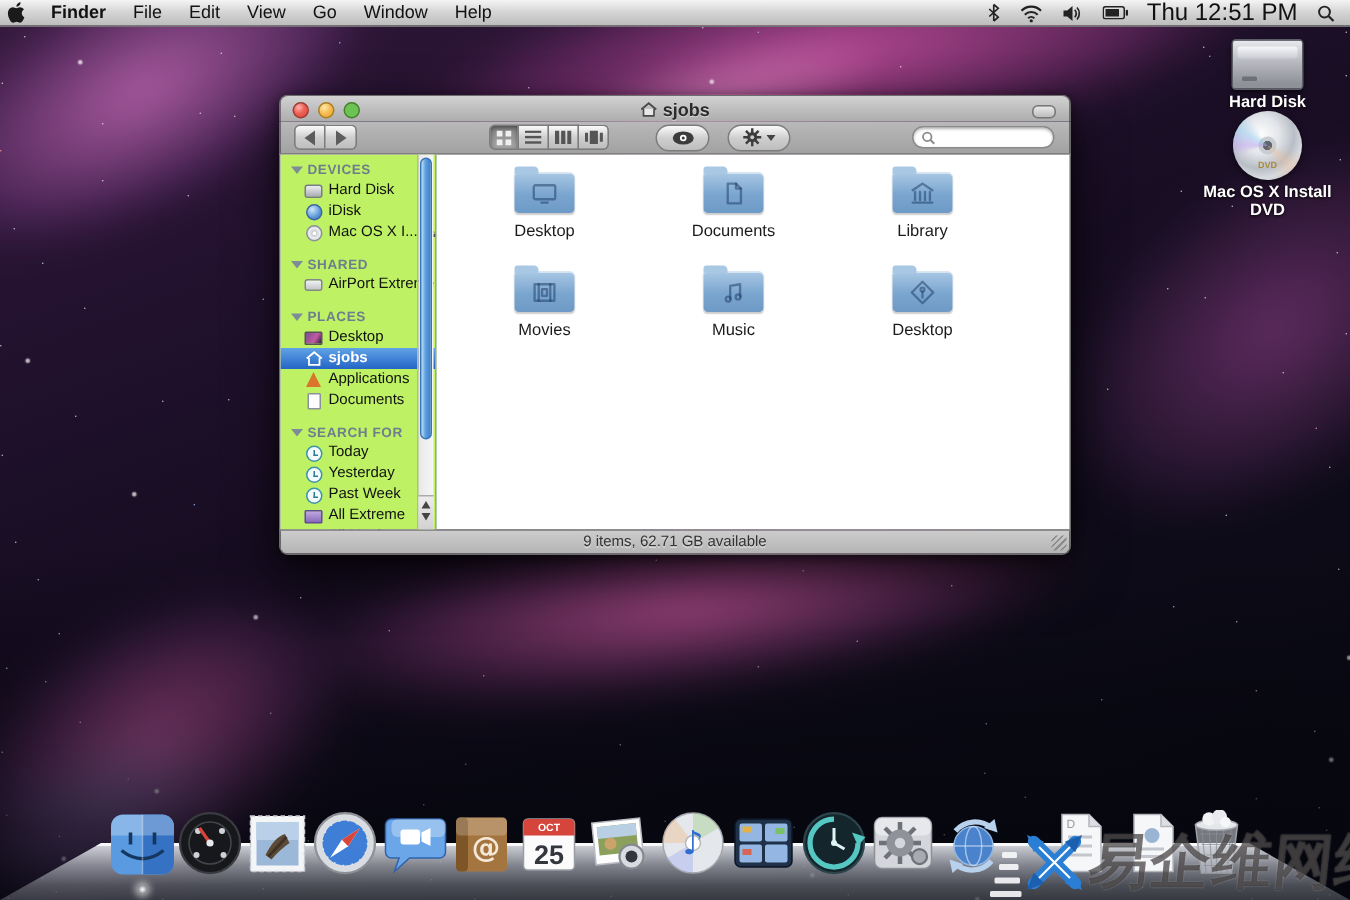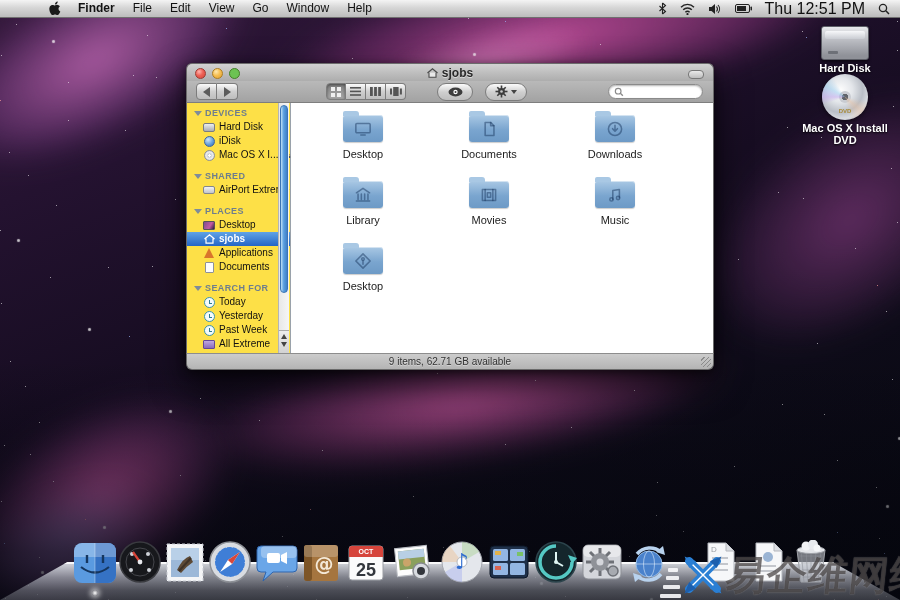--- a/index.html
+++ b/index.html
@@ -23,21 +23,21 @@
     background:radial-gradient(closest-side,rgba(120,140,200,.5),transparent 75%);}
   .aur7{left:330px;top:20px;width:300px;height:90px;transform:rotate(-14deg);filter:blur(8px);
     background:radial-gradient(closest-side,rgba(240,150,210,.55),transparent 75%);}
   .vign{position:absolute;inset:0;background:linear-gradient(180deg,transparent 60%,rgba(4,5,12,.6) 92%);}
   .star1,.star2{position:absolute;width:1px;height:1px;border-radius:50%;}
 
   
   .menubar{position:absolute;left:0;top:0;width:900px;height:17px;display:flex;align-items:center;
     background:linear-gradient(#f4f4f4,#d6d6d6 45%,#bcbcbc);border-bottom:1px solid #6f6f6f;
     font-size:12px;color:#111;z-index:40;}
-  .mb-left{display:flex;align-items:center;gap:0;margin-left:44px;}
+  .mb-left{display:flex;align-items:center;gap:0;}
   .menu-item{padding:0 9px;line-height:17px;cursor:default;}
   .menu-item.appname{font-weight:bold;}
   .apple{padding:0 8px 0 4px;display:flex;align-items:center;}
   .mb-right{margin-left:auto;display:flex;align-items:center;gap:13px;padding-right:10px;}
   .mb-right svg{display:block;}
   .clock{font-size:16px;white-space:nowrap;}
 
   
   .desk-icon{position:absolute;width:110px;text-align:center;z-index:5;}
   .desk-icon .lbl{color:#fff;font-size:11px;font-weight:bold;text-shadow:0 1px 2px rgba(0,0,0,.9);margin-top:2px;}
@@ -93,21 +93,21 @@
     border:1px solid #8a8a8a;box-shadow:inset 0 1px 2px rgba(0,0,0,.3);display:flex;align-items:center;padding-left:5px;box-sizing:border-box;}
   .winbody{position:absolute;left:0;top:40px;right:0;bottom:17px;background:#fff;overflow:hidden;
     border-left:1px solid #6b6b6b;border-right:1px solid #6b6b6b;box-sizing:border-box;}
   .statusbar{position:absolute;left:0;bottom:0;right:0;height:17px;border-radius:0 0 6px 6px;
     background:linear-gradient(#cccccc,#b4b4b4);border:1px solid #6b6b6b;border-top:1px solid #8d8d8d;box-sizing:border-box;
     display:flex;align-items:center;justify-content:center;font-size:10px;color:#333;text-shadow:0 1px 0 rgba(255,255,255,.4);}
   .grip{position:absolute;right:2px;bottom:2px;width:10px;height:10px;
     background:repeating-linear-gradient(135deg,transparent 0 2px,#8b8b8b 2px 3px);}
 
   
-  .sidebar{position:absolute;left:0;top:0;bottom:0;width:104px;background:#fde047;border-right:1px solid #9aa2ab;box-sizing:border-box;padding-top:3px;}
+  .sidebar{position:absolute;left:0;top:0;bottom:0;width:104px;background:#bef264;border-right:1px solid #9aa2ab;box-sizing:border-box;padding-top:3px;}
   .side-header{height:14px;line-height:14px;padding-left:7px;font-size:9px;font-weight:bold;color:#6e7e8d;
     letter-spacing:.4px;display:flex;align-items:center;gap:3px;}
   .side-header .tri{width:0;height:0;border-style:solid;border-width:5px 4px 0 4px;border-color:#7e8c9a transparent transparent transparent;}
   .side-row{height:14px;line-height:14px;display:flex;align-items:center;gap:4px;padding-left:16px;font-size:10px;color:#111;white-space:nowrap;}
   .side-row.selected{background:linear-gradient(#60a3e6,#2465c6);color:#fff;font-weight:bold;}
   .side-gap{height:7px;}
   .sicon{width:12px;height:12px;flex:0 0 12px;display:flex;align-items:center;justify-content:center;}
   .ic-drive{width:12px;height:9px;border-radius:2px;background:linear-gradient(#eceef0,#a9adb4);border:1px solid #787c83;box-sizing:border-box;}
   .ic-globe{width:11px;height:11px;border-radius:50%;background:radial-gradient(circle at 35% 30%,#cfe6fa,#5d9ad8 60%,#3a6fb5);border:1px solid #3c64a0;box-sizing:border-box;}
   .ic-disc{width:11px;height:11px;border-radius:50%;background:radial-gradient(circle,#fff 18%,#c6cad1 20%,#eceef1 55%,#b3b7bf);border:1px solid #8d9199;box-sizing:border-box;}
@@ -436,29 +436,20 @@
           <svg width="22" height="18" viewBox="0 0 20 16" class="fglyph">
               <path d="M6.5 2h5l3 3v9h-8z"></path>
               <path d="M11.5 2v3h3"></path>
             </svg>
         </div>
         <div class="folder-label">Documents</div>
       </div>
       <div class="folder-cell">
         <div class="folder-icon">
           <svg width="22" height="18" viewBox="0 0 20 16" class="fglyph">
-              <circle cx="10" cy="8" r="6"></circle>
-              <path d="M10 4.5v5 M7.8 7.7 L10 10 L12.2 7.7"></path>
-            </svg>
-        </div>
-        <div class="folder-label">Downloads</div>
-      </div>
-      <div class="folder-cell">
-        <div class="folder-icon">
-          <svg width="22" height="18" viewBox="0 0 20 16" class="fglyph">
               <path d="M4 6 L10 2 L16 6"></path>
               <path d="M5.5 7v5 M8.5 7v5 M11.5 7v5 M14.5 7v5"></path>
               <path d="M4 13.5h12"></path>
             </svg>
         </div>
         <div class="folder-label">Library</div>
       </div>
       <div class="folder-cell">
         <div class="folder-icon">
           <svg width="22" height="18" viewBox="0 0 20 16" class="fglyph">

